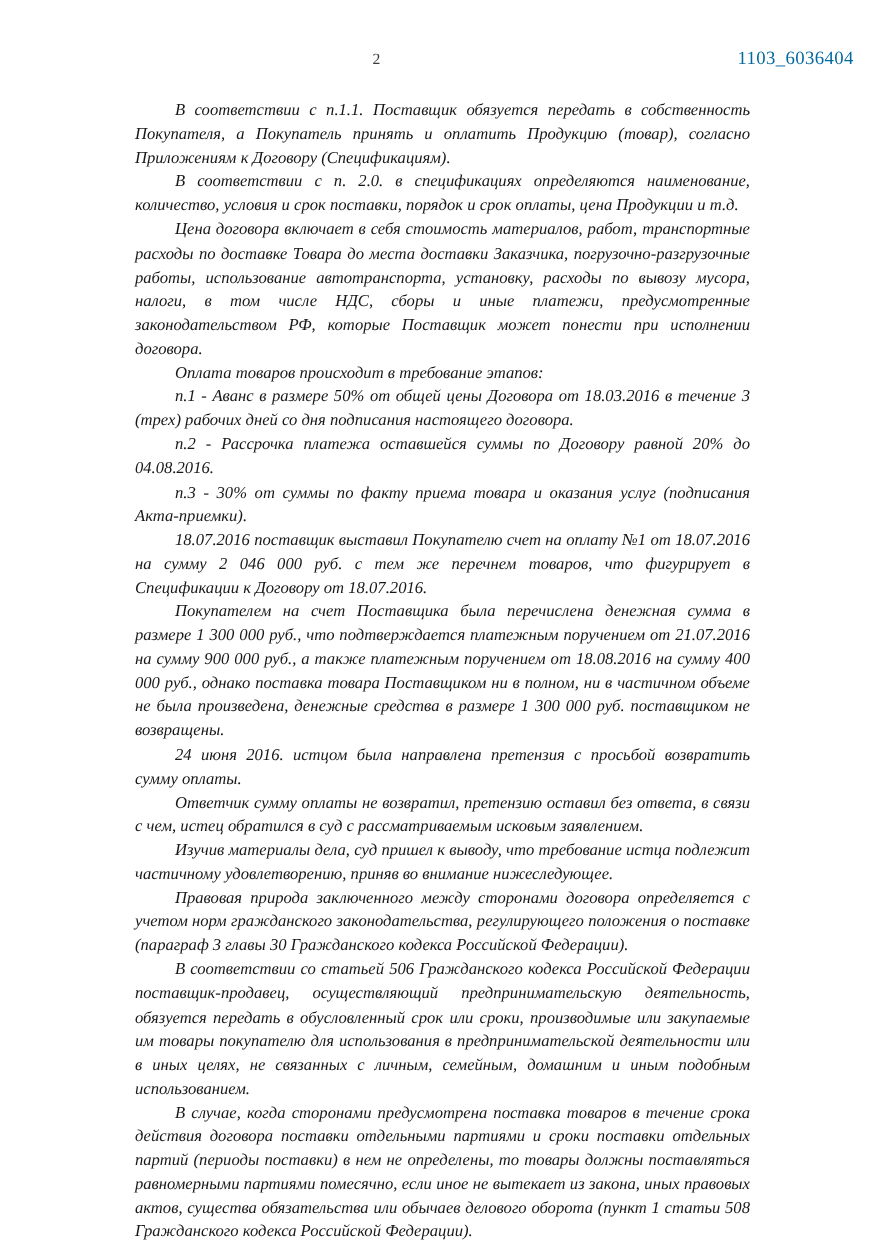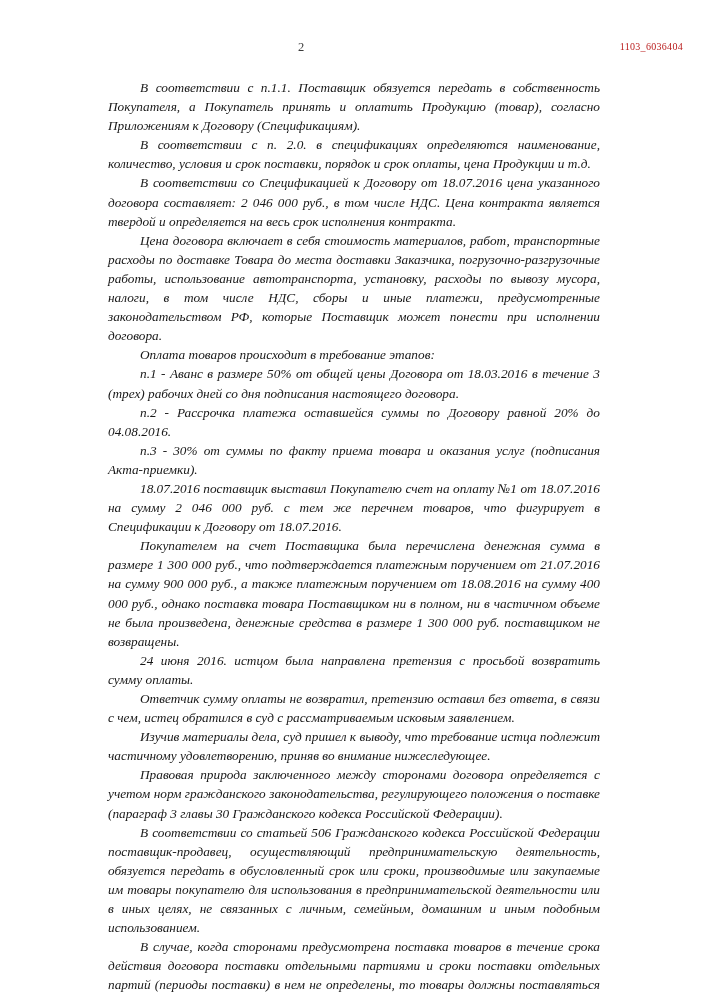--- a/index.html
+++ b/index.html
@@ -31,23 +31,23 @@
   .header-spacer { flex: 0 0 190px; }
   .page-number {
     flex: 0 0 auto;
     font-size: 12.5px;
     line-height: 14px;
     color: #3a3a3a;
     letter-spacing: 0.2px;
   }
   .doc-id {
     margin-left: auto;
-    font-size: 10px;
+    font-size: 15px;
     line-height: 14px;
-    color: #b91c1c;
+    color: #0369a1;
     letter-spacing: 0.3px;
     white-space: nowrap;
   }
   
   .body-text {
     position: absolute;
     top: 78px;
     left: 108px;
     width: 492px;
   }
@@ -71,21 +71,20 @@
 
   <div class="page-header">
     <span class="header-spacer"></span>
     <span class="page-number">2</span>
     <span class="doc-id">1103_6036404</span>
   </div>
 
   <div class="body-text">
       <p class="para">В соответствии с п.1.1. Поставщик обязуется передать в собственность Покупателя, а Покупатель принять и оплатить Продукцию (товар), согласно Приложениям к Договору (Спецификациям).</p>
       <p class="para">В соответствии с п. 2.0. в спецификациях определяются наименование, количество, условия и срок поставки, порядок и срок оплаты, цена Продукции и т.д.</p>
-      <p class="para">В соответствии со Спецификацией к Договору от 18.07.2016 цена указанного договора составляет: 2 046 000 руб., в том числе НДС. Цена контракта является твердой и определяется на весь срок исполнения контракта.</p>
       <p class="para">Цена договора включает в себя стоимость материалов, работ, транспортные расходы по доставке Товара до места доставки Заказчика, погрузочно-разгрузочные работы, использование автотранспорта, установку, расходы по вывозу мусора, налоги,  в том числе НДС, сборы и иные платежи, предусмотренные законодательством РФ, которые Поставщик может понести при исполнении договора.</p>
       <p class="para">Оплата товаров происходит в требование этапов:</p>
       <p class="para">п.1 - Аванс в размере 50% от общей цены Договора от 18.03.2016 в течение 3 (трех) рабочих дней со дня подписания настоящего договора.</p>
       <p class="para">п.2 - Рассрочка платежа оставшейся суммы по Договору равной 20% до 04.08.2016.</p>
       <p class="para">п.3 - 30% от суммы по факту приема товара и оказания услуг (подписания Акта-приемки).</p>
       <p class="para">18.07.2016 поставщик выставил Покупателю счет на оплату №1 от 18.07.2016 на сумму 2 046 000 руб.  с тем же перечнем товаров, что фигурирует в Спецификации к Договору от 18.07.2016.</p>
       <p class="para">Покупателем на счет Поставщика была перечислена денежная сумма в размере 1 300 000 руб., что подтверждается платежным поручением от 21.07.2016 на сумму 900 000 руб., а также платежным поручением от 18.08.2016 на сумму 400 000 руб., однако поставка товара Поставщиком ни в полном, ни в частичном объеме не была произведена, денежные средства в размере 1 300 000 руб. поставщиком не возвращены.</p>
       <p class="para">24 июня 2016. истцом была направлена претензия с просьбой возвратить сумму оплаты.</p>
       <p class="para">Ответчик сумму оплаты не возвратил, претензию оставил без ответа, в связи с чем, истец обратился в суд с рассматриваемым исковым заявлением.</p>
       <p class="para">Изучив материалы дела, суд пришел к выводу, что требование истца подлежит частичному удовлетворению, приняв во внимание нижеследующее.</p>

